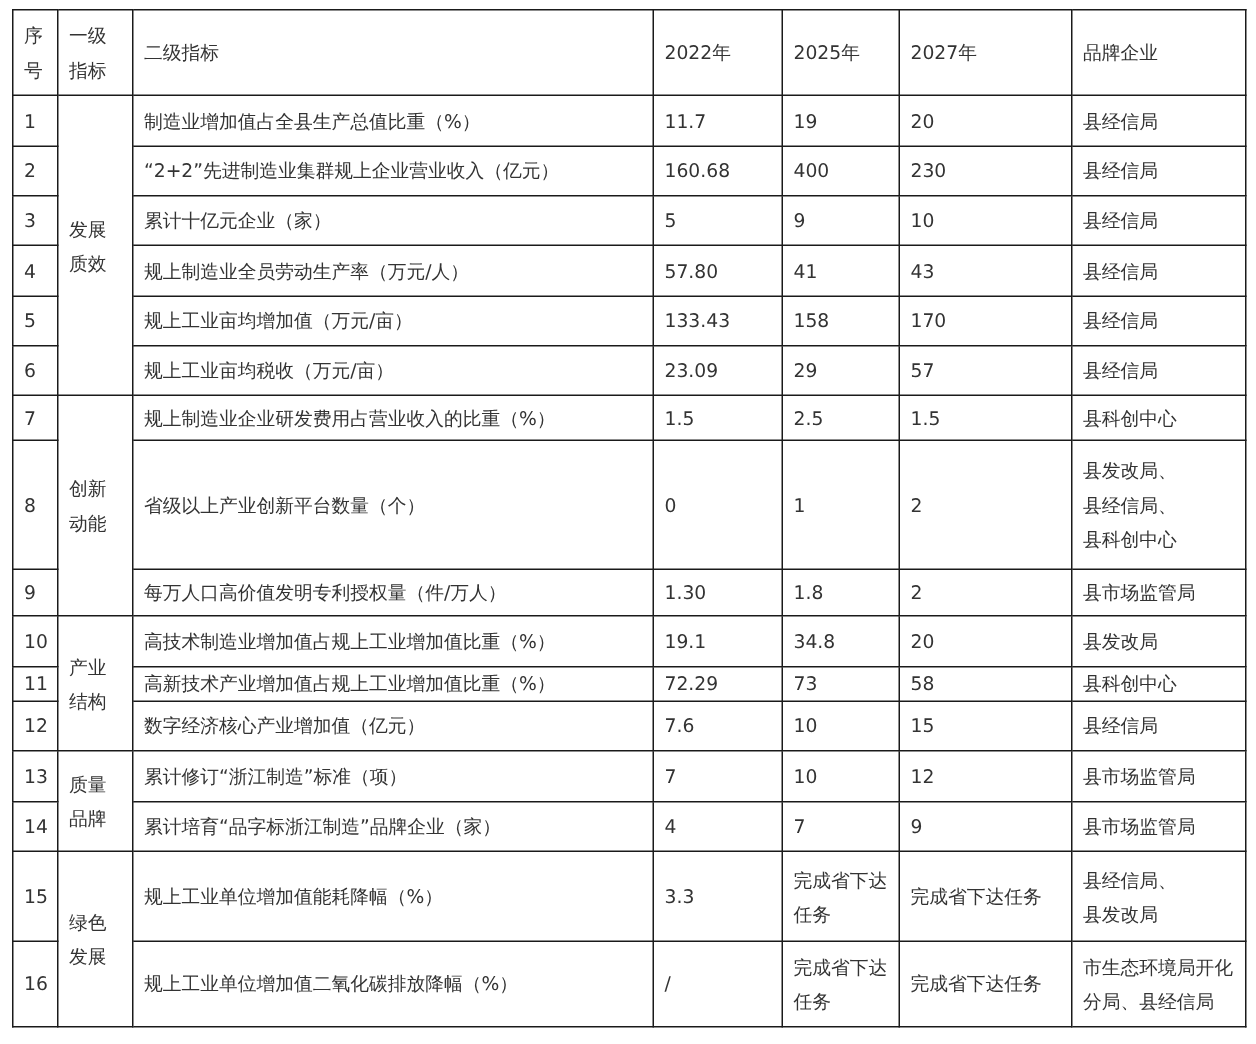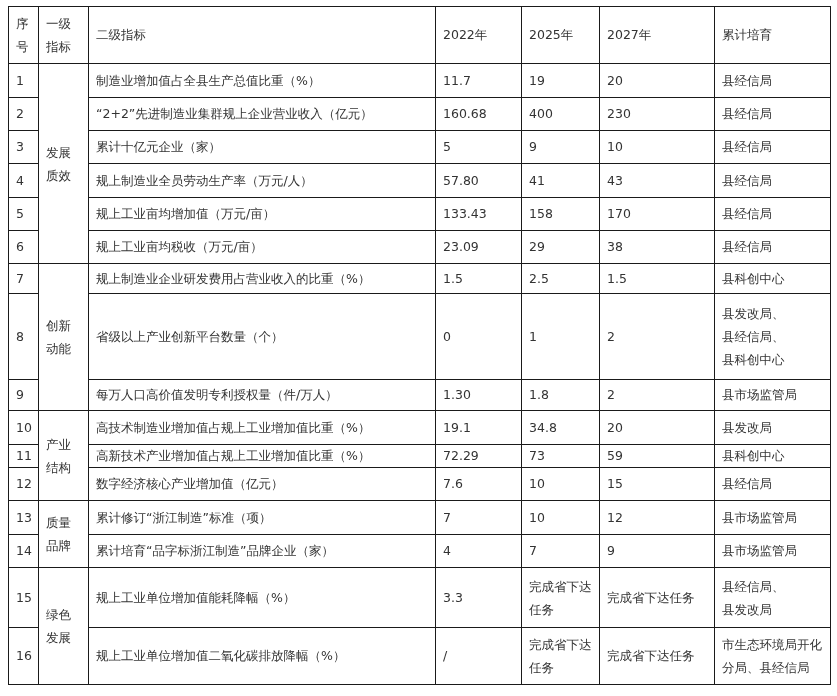--- a/index.html
+++ b/index.html
@@ -57,21 +57,21 @@
         <span class="line">号</span>
       </td>
       <td class="multi">
         <span class="line">一级</span>
         <span class="line">指标</span>
       </td>
       <td>二级指标</td>
       <td>2022年</td>
       <td>2025年</td>
       <td>2027年</td>
-      <td>累计培育</td>
+      <td>品牌企业</td>
     </tr>
 
     <tr style="height:34px">
       <td>1</td>
       <td class="cat" rowspan="6">
         <span class="line">发展</span>
         <span class="line">质效</span>
       </td>
       <td>制造业增加值占全县生产总值比重（%）</td>
       <td>11.7</td>
@@ -114,21 +114,21 @@
       <td>158</td>
       <td>170</td>
       <td>县经信局</td>
     </tr>
 
     <tr style="height:33px">
       <td>6</td>
       <td>规上工业亩均税收（万元/亩）</td>
       <td>23.09</td>
       <td>29</td>
-      <td>38</td>
+      <td>57</td>
       <td>县经信局</td>
     </tr>
 
     <tr style="height:30px">
       <td>7</td>
       <td class="cat" rowspan="3">
         <span class="line">创新</span>
         <span class="line">动能</span>
       </td>
       <td>规上制造业企业研发费用占营业收入的比重（%）</td>
@@ -171,21 +171,21 @@
       <td>34.8</td>
       <td>20</td>
       <td>县发改局</td>
     </tr>
 
     <tr style="height:16px">
       <td>11</td>
       <td>高新技术产业增加值占规上工业增加值比重（%）</td>
       <td>72.29</td>
       <td>73</td>
-      <td>59</td>
+      <td>58</td>
       <td>县科创中心</td>
     </tr>
 
     <tr style="height:33px">
       <td>12</td>
       <td>数字经济核心产业增加值（亿元）</td>
       <td>7.6</td>
       <td>10</td>
       <td>15</td>
       <td>县经信局</td>

